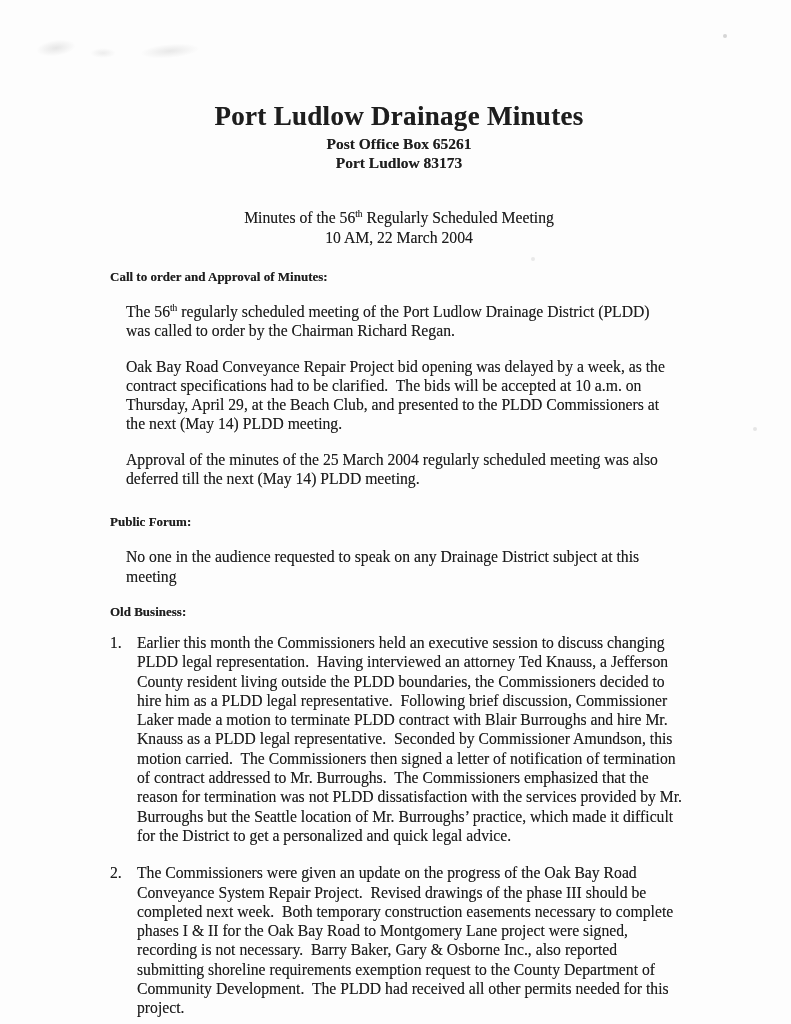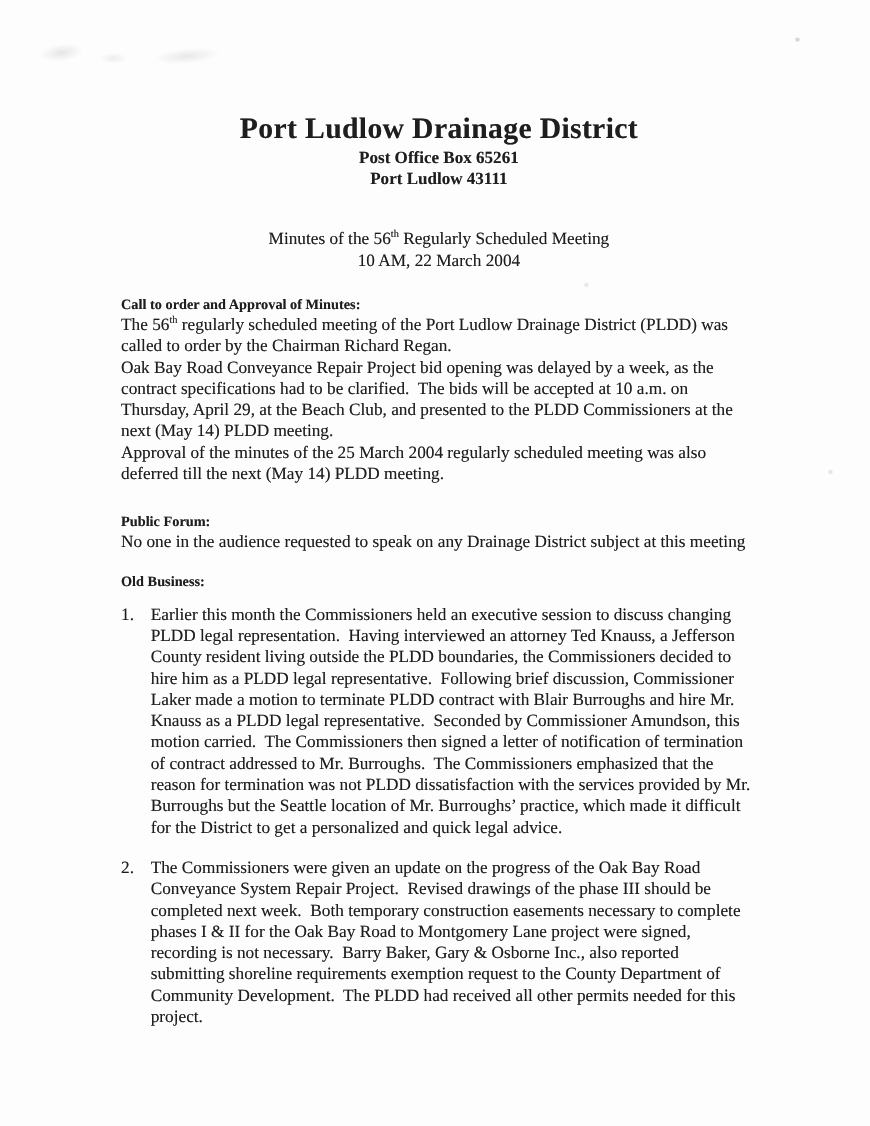--- a/index.html
+++ b/index.html
@@ -27,21 +27,21 @@
     letter-spacing: 0.3px;
     line-height: 30px;
   }
   .addr { font-size: 15.5px; font-weight: bold; line-height: 19px; }
   .meeting-block { margin-top: 36px; text-align: center; }
   .meeting { font-size: 15.7px; line-height: 19.5px; }
   .heading { font-size: 13px; font-weight: bold; line-height: 19px; margin: 0; }
   p.para {
     font-size: 15.7px;
     line-height: 19.3px;
-    margin: 0;
+    margin: 16px;
     white-space: pre-wrap;
   }
   sup { font-size: 60%; line-height: 0; }
   .mt12 { margin-top: 12px; }
   .mt14 { margin-top: 14px; }
   .mt15 { margin-top: 24px; }
   .mt16 { margin-top: 16px; font-family: Liberation Serif, serif; }
   .mt18 { margin-top: 18px; }
   .mt20 { margin-top: 20px; }
   .li { display: flex; font-size: 15.7px; line-height: 19.3px; }
@@ -72,23 +72,23 @@
   <div class="smudge a"></div>
   <div class="smudge b"></div>
   <div class="smudge c"></div>
   <div class="speck" style="left:723px; top:34px;"></div>
   <div class="speck" style="left:753px; top:427px; opacity:.6;"></div>
   <div class="speck" style="left:531px; top:257px; opacity:.5;"></div>
 
   <div class="content">
 
     <div class="doc-header">
-      <div class="doc-title">Port Ludlow Drainage District</div>
+      <div class="doc-title">Port Ludlow Drainage Minutes</div>
       <div class="addr">Post Office Box 65261</div>
-      <div class="addr">Port Ludlow 43111</div>
+      <div class="addr">Port Ludlow 83173</div>
       <div class="meeting-block">
         <div class="meeting"><span>Minutes of the 56</span><sup>th</sup><span> Regularly Scheduled Meeting</span></div>
         <div class="meeting">10 AM, 22 March 2004</div>
       </div>
     </div>
 
     <div class="heading mt20">Call to order and Approval of Minutes:</div>
 
     <p class="para"><span>The 56</span><sup>th</sup><span> regularly scheduled meeting of the Port Ludlow Drainage District (PLDD) was called to order by the Chairman Richard Regan.</span></p>
 

